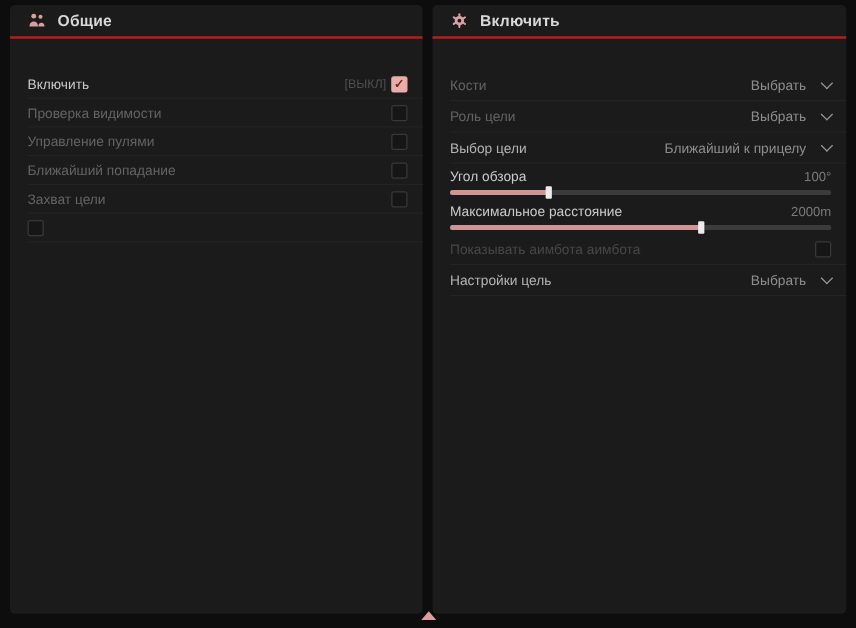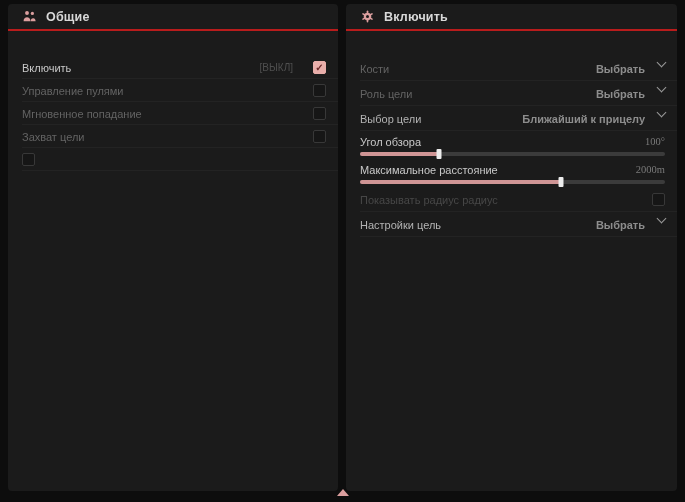--- a/index.html
+++ b/index.html
@@ -39,43 +39,43 @@
   }
   .toggle-row { height:23px; }
   .dd-row     { height:25px; }
   .cb-row     { height:25px; }
 
   .label { flex:1; font-size:11px; color:#636363; }
   .label.bright   { color:#c9c9c9; }
   .label.semi     { color:#b3b3b3; }
   .label.disabled { color:#474747; }
 
-  .hotkey { font-size:10px; color:#4f4f4f; margin-right:20px; }
+  .hotkey { font-size:10px; color:#4f4f4f; margin-right:4px; }
 
   .checkbox {
     width:13px; height:13px; border-radius:2px;
     border:1px solid #383838; background:#161616;
     display:flex; align-items:center; justify-content:center;
     flex:0 0 auto;
   }
   .checkbox .check-glyph { display:none; font-size:10px; font-weight:bold; color:#6b2727; line-height:1; }
   .checkbox.checked { background:#e9aeaa; border-color:#e9aeaa; }
   .checkbox.checked .check-glyph { display:block; }
 
-  .dropdown { display:flex; align-items:flex-start; cursor:pointer;font-weight:bold; }
+  .dropdown { display:flex; align-items:center; cursor:pointer; }
   .dropdown-value { font-size:11px; color:#8d8d8d; }
   .chevron {
     width:7px; height:7px; margin-left:13px; margin-top:-4px;
     border-right:1.6px solid #9a9a9a; border-bottom:1.6px solid #9a9a9a;
     transform:rotate(45deg);
   }
 
   .slider-block { position:relative; padding:3px 12px 0 14px; height:28px; }
   .slider-head { display:flex; justify-content:space-between; align-items:center; height:15px; }
-  .slider-value { font-size:10.5px; color:#7a7a7a;font-family:Liberation Serif, serif; }
+  .slider-value { font-size:10.5px; color:#7a7a7a; }
   .slider-track {
     position:relative; height:4px; margin-top:3px;
     background:#3b3b3b; border-radius:2px; cursor:pointer;
   }
   .slider-fill {
     position:absolute; left:0; top:0; bottom:0;
     background:#cf9595; border-radius:2px;
   }
   .slider-handle {
     position:absolute; top:-3px; width:5px; height:10px;
@@ -112,30 +112,36 @@
     <div class="panel-body">
 
       <div class="row toggle-row">
         <span class="label bright">Включить</span>
         <span class="hotkey">[ВЫКЛ]</span>
         <span class="checkbox checked">
           <span class="check-glyph">✓</span>
         </span>
       </div>
 
+      <div class="row toggle-row">
+        <span class="label">Проверка видимости</span>
+        <span class="checkbox">
+          
+        </span>
+      </div>
 
       <div class="row toggle-row">
         <span class="label">Управление пулями</span>
         <span class="checkbox">
           
         </span>
       </div>
 
       <div class="row toggle-row">
-        <span class="label">Мгновенное попадание</span>
+        <span class="label">Ближайший попадание</span>
         <span class="checkbox">
           
         </span>
       </div>
 
       <div class="row toggle-row">
         <span class="label">Захват цели</span>
         <span class="checkbox">
           
         </span>
@@ -210,21 +216,21 @@
           <span class="label bright">Максимальное расстояние</span>
           <span class="slider-value">2000m</span>
         </div>
         <div class="slider-track">
           <div class="slider-fill" style="width: 66%;"></div>
           <div class="slider-handle" style="left: 66%;"></div>
         </div>
       </div>
 
       <div class="row cb-row">
-        <span class="label disabled">Показывать радиус радиус</span>
+        <span class="label disabled">Показывать аимбота аимбота</span>
         <span class="checkbox">
           
         </span>
       </div>
 
       <div class="row dd-row">
         <span class="label semi">Настройки цель</span>
         <div class="dropdown">
           <span class="dropdown-value">Выбрать</span>
           <span class="chevron"></span>

